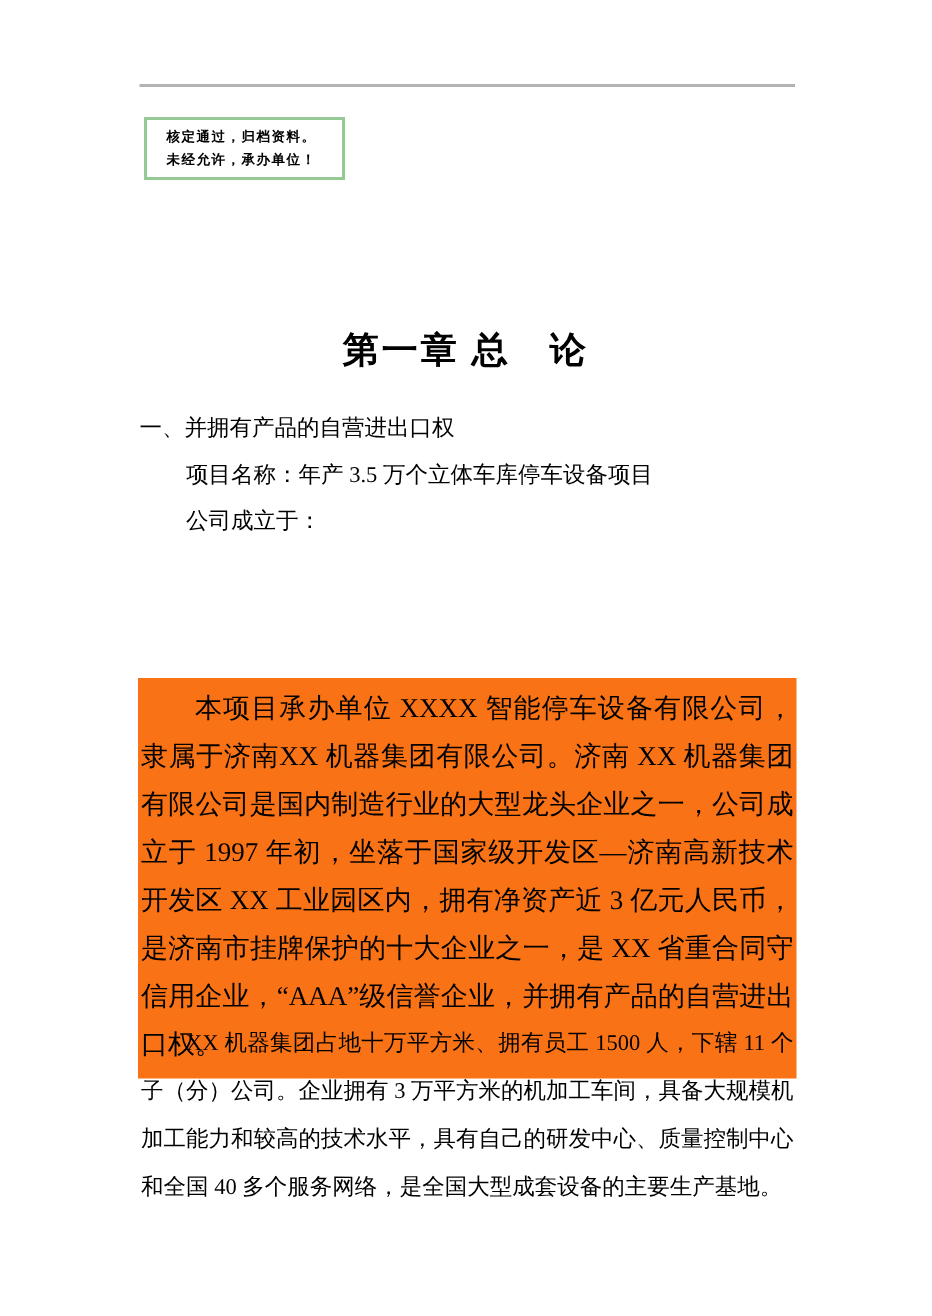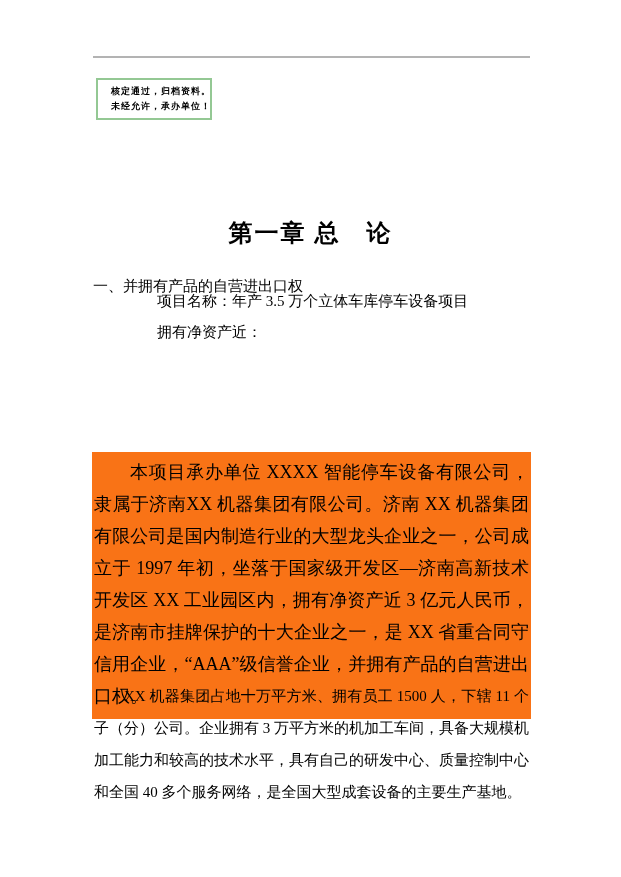--- a/index.html
+++ b/index.html
@@ -21,21 +21,21 @@
     left: 93px;
     top: 56px;
     width: 437px;
     height: 2px;
     background: #b3b3b3;
   }
   .stamp-box {
     position: absolute;
     left: 96px;
     top: 78px;
-    width: 116px;
+    width: 134px;
     height: 42px;
     box-sizing: border-box;
     border: 2px solid #94c894;
     background: #ffffff;
     padding: 4px 0 0 13px;
   }
   .stamp-line {
     font-size: 9px;
     font-weight: bold;
     line-height: 15px;
@@ -57,24 +57,23 @@
     position: absolute;
     left: 93px;
     top: 270px;
     font-size: 15px;
     line-height: 32px;
     white-space: nowrap;
   }
   .fields {
     position: absolute;
     left: 124px;
-    top: 286px;
+    top: 302px;
     font-size: 15px;
     line-height: 31px;
-    margin-left: 33px;
   }
   .field-line {
     white-space: nowrap;
   }
   .para-highlight {
     position: absolute;
     left: 92px;
     top: 452px;
     width: 439px;
     box-sizing: border-box;
@@ -109,20 +108,20 @@
     <div class="stamp-line">核定通过，归档资料。</div>
     <div class="stamp-line">未经允许，承办单位！</div>
   </div>
 
   <div class="doc-title">第一章 总　论</div>
 
   <div class="section-heading">一、并拥有产品的自营进出口权</div>
 
   <div class="fields">
     <div class="field-line">项目名称：年产 3.5 万个立体车库停车设备项目</div>
-    <div class="field-line">拥有净资产近：</div>
+    <div class="field-line">公司成立于：</div>
   </div>
 
   <div class="para-highlight">本项目承办单位 XXXX 智能停车设备有限公司，隶属于济南XX 机器集团有限公司。济南 XX 机器集团有限公司是国内制造行业的大型龙头企业之一，公司成立于 1997 年初，坐落于国家级开发区—济南高新技术开发区 XX 工业园区内，拥有净资产近 3 亿元人民币，是济南市挂牌保护的十大企业之一，是 XX 省重合同守信用企业，“AAA”级信誉企业，并拥有产品的自营进出口权。</div>
 
   <div class="para-plain">XX 机器集团占地十万平方米、拥有员工 1500 人，下辖 11 个子（分）公司。企业拥有 3 万平方米的机加工车间，具备大规模机加工能力和较高的技术水平，具有自己的研发中心、质量控制中心和全国 40 多个服务网络，是全国大型成套设备的主要生产基地。</div>
 
 </div>
 
 </body></html>

